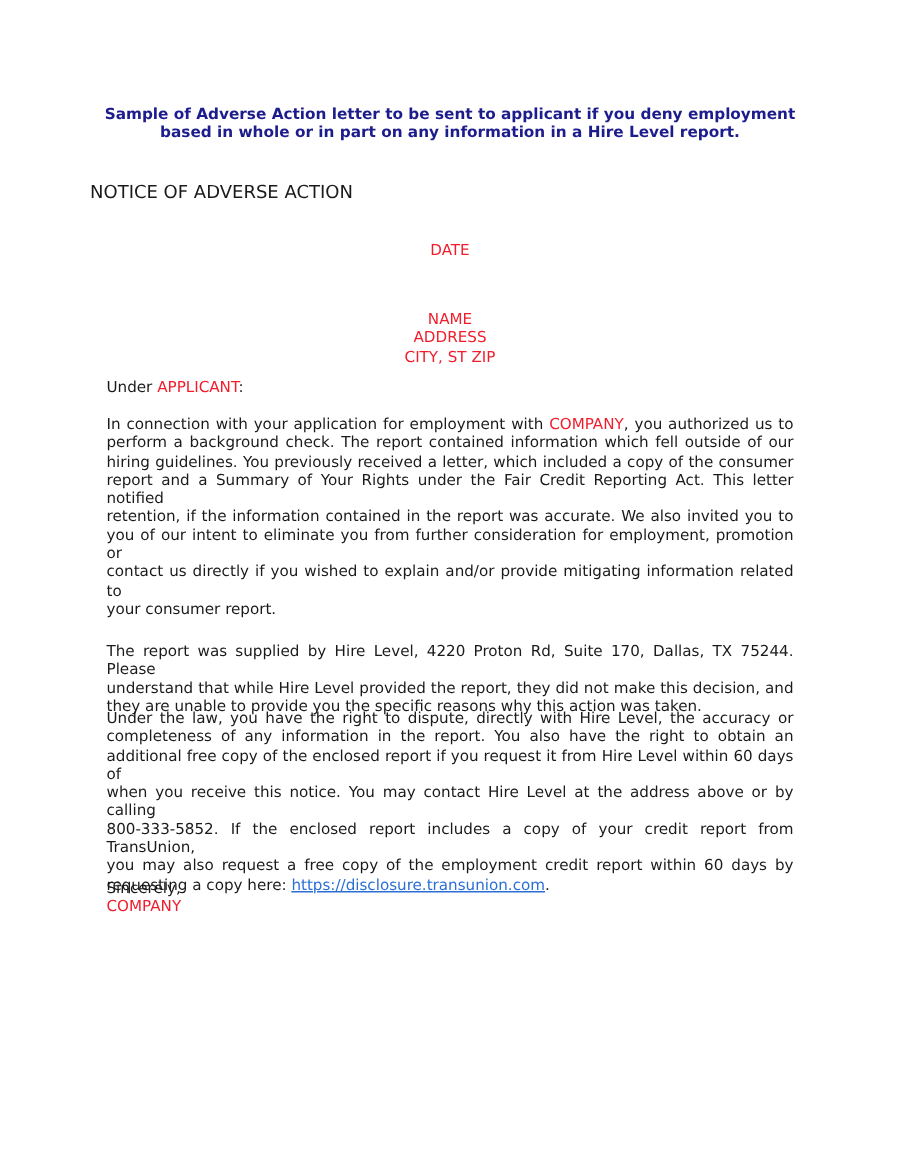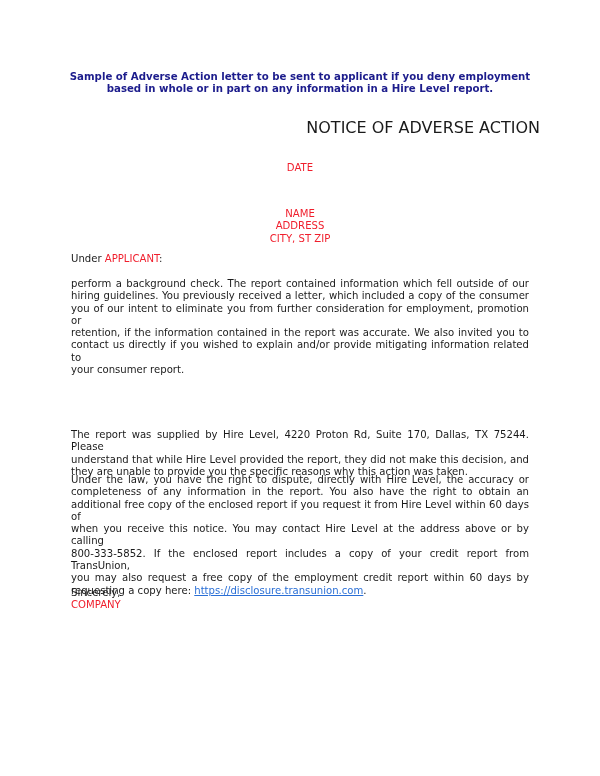--- a/index.html
+++ b/index.html
@@ -8,21 +8,21 @@
       position: absolute; left: 0; top: 0; width: 600px; height: 776px;
       font-family: "DejaVu Sans", sans-serif; font-size: 10.1px; color: #1a1a1a;
     }
     .heading {
       position: absolute; left: 60px; top: 71px; width: 480px;
       text-align: center; font-weight: bold; color: #1c1c8c;
       font-size: 10.2px; line-height: 12.4px;
     }
     .notice {
       position: absolute; left: 60px; top: 122px; width: 480px;
-      text-align: right; font-size: 16px; line-height: 12px; color: #1a1a1a;
+      text-align: left; font-size: 12px; line-height: 12px; color: #1a1a1a;
     }
     .red { color: #f01e2c; }
     .block { position: absolute; left: 71px; width: 458px; line-height: 12.3px; }
     .date { top: 162px; text-align: center; }
     .addr { top: 208px; text-align: center; }
     .dear { top: 253px; }
     .p1 { top: 278px; text-align: justify; }
     .p2 { top: 384px; text-align: justify; font-weight: bold; font-size: 10px; }
     .p3 { top: 429px; text-align: justify; }
     .p4 { top: 474px; text-align: justify; }
@@ -48,24 +48,26 @@
 
   <div class="block addr red">
     <span class="line">NAME</span>
     <span class="line">ADDRESS</span>
     <span class="line">CITY, ST ZIP</span>
   </div>
 
   <div class="block dear"><span>Under </span><span class="red">APPLICANT</span><span>:</span></div>
 
   <div class="block p1">
+    <span class="just"><span>In connection with your application for employment with </span><span class="red">COMPANY</span><span>, you authorized us to</span></span>
     <span class="just">perform a background check.  The report contained information which fell outside of our</span>
     <span class="just">hiring guidelines.  You previously received a letter, which included a copy of the consumer</span>
+    <span class="just">report and a Summary of Your Rights under the Fair Credit Reporting Act.  This letter notified</span>
+    <span class="just">retention, if the information contained in the report was accurate.  We also invited you to</span>
     <span class="just">you of our intent to eliminate you from further consideration for employment, promotion or</span>
-    <span class="just">retention, if the information contained in the report was accurate.  We also invited you to</span>
     <span class="just">contact us directly if you wished to explain and/or provide mitigating information related to</span>
     <span class="just last">your consumer report.</span>
   </div>
 
 
   <div class="block p3">
     <span class="just">The report was supplied by Hire Level, 4220 Proton Rd, Suite 170, Dallas, TX 75244.  Please</span>
     <span class="just">understand that while Hire Level provided the report, they did not make this decision, and</span>
     <span class="just last">they are unable to provide you the specific reasons why this action was taken.</span>
   </div>

